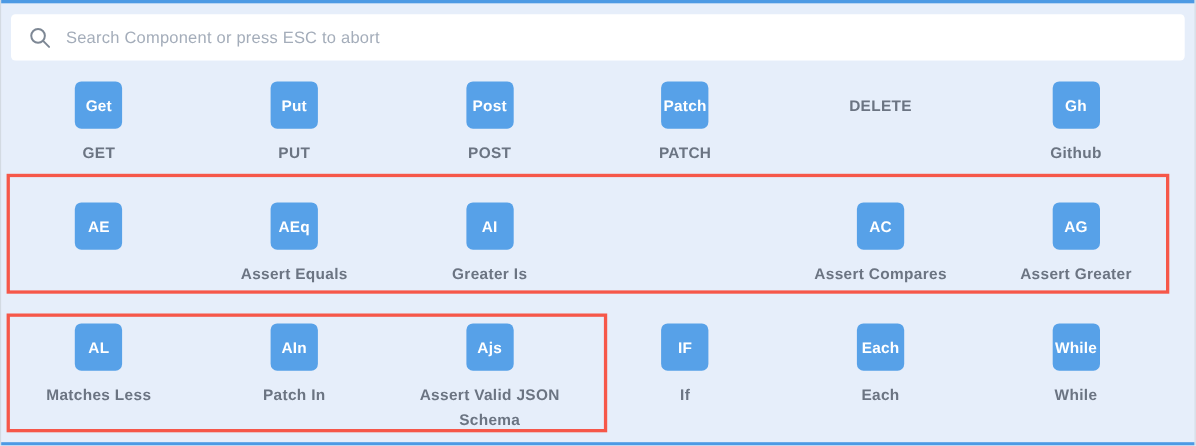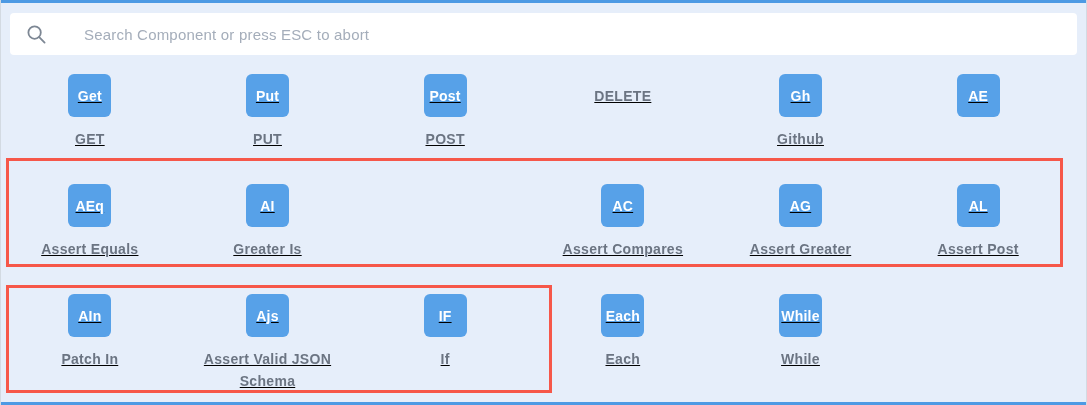--- a/index.html
+++ b/index.html
@@ -30,31 +30,29 @@
     gap: 13px;
   }
   .search-bar svg { flex: 0 0 auto; display: block; }
   .search-input {
     flex: 1;
     border: none; outline: none; background: transparent;
     font-family: "Liberation Sans", sans-serif;
     font-size: 15px;
     color: #4a5562;
     letter-spacing: 0.2px;
-    margin-left: 24px;
   }
   .search-input::placeholder { color: #a4adba; opacity: 1; }
 
   .grid {
     position: absolute;
     top: 74px; left: 0;
     width: 1066px;
     display: grid;
     grid-template-columns: repeat(6, 1fr);
-    text-decoration: underline;
   }
   .cell {
     height: 110px;
     display: flex;
     flex-direction: column;
     align-items: center;
     cursor: pointer;
   }
   .tile {
     width: 43px; height: 43px;
@@ -108,20 +106,24 @@
   </div>
   <div class="cell">
     <div class="tile">Put</div>
     <div class="cell-label">PUT</div>
   </div>
   <div class="cell">
     <div class="tile">Post</div>
     <div class="cell-label">POST</div>
   </div>
   <div class="cell">
+    <div class="tile">Patch</div>
+    <div class="cell-label">PATCH</div>
+  </div>
+  <div class="cell">
     <div class="cell-label">DELETE</div>
   </div>
   <div class="cell">
     <div class="tile">Gh</div>
     <div class="cell-label">Github</div>
   </div>
 
   <div class="cell">
     <div class="tile">AE</div>
   </div>
@@ -139,21 +141,21 @@
     <div class="tile">AC</div>
     <div class="cell-label">Assert Compares</div>
   </div>
   <div class="cell">
     <div class="tile">AG</div>
     <div class="cell-label">Assert Greater</div>
   </div>
 
   <div class="cell">
     <div class="tile">AL</div>
-    <div class="cell-label">Assert Post</div>
+    <div class="cell-label">Matches Less</div>
   </div>
   <div class="cell">
     <div class="tile">AIn</div>
     <div class="cell-label">Patch In</div>
   </div>
   <div class="cell">
     <div class="tile">Ajs</div>
     <div class="cell-label">Assert Valid JSON Schema</div>
   </div>
   <div class="cell">

